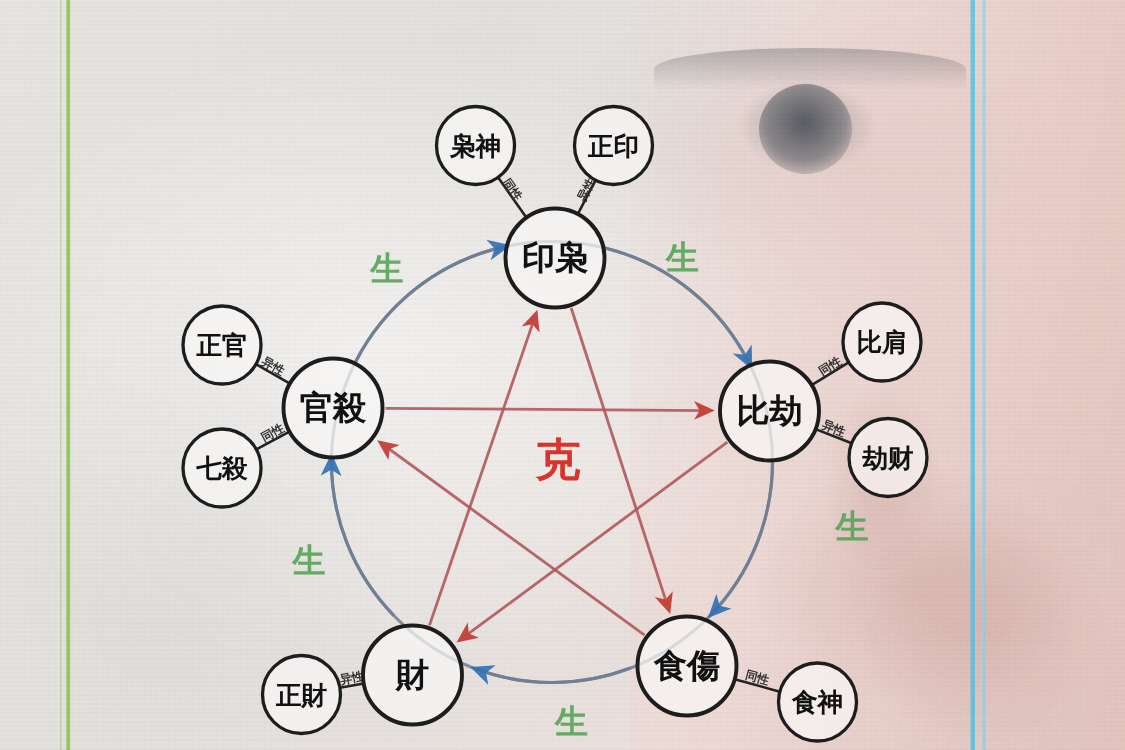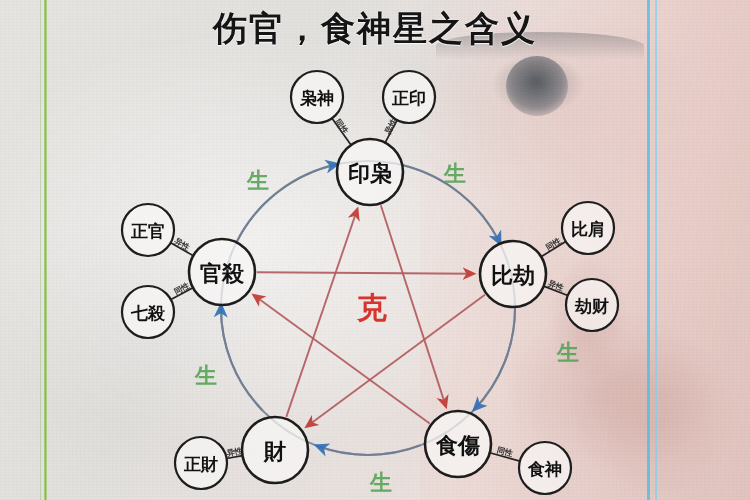--- a/index.html
+++ b/index.html
@@ -93,21 +93,20 @@
     <div class="faceblur" style="left:150px;top:330px;width:170px;height:170px;border-radius:50%;
                 background:radial-gradient(circle, rgba(214,170,164,.48), rgba(0,0,0,0) 70%);"></div>
     <div class="vline" style="left:227px;"></div>
     <div class="vline b" style="left:235px;"></div>
   </div>
 
   <div id="greenrule2"></div>
   <div id="greenrule"></div>
   <div id="grain"></div>
 
-  <div id="title">伤官，食神星之含义</div>
 
   <svg id="diagram" viewBox="0 0 750 500">
     <defs>
       <marker id="arrow-blue" viewBox="0 0 12 12" refX="9" refY="6" markerWidth="8" markerHeight="8" orient="auto-start-reverse">
         <path d="M0 1 L11 6 L0 11 L3 6 Z" fill="#2f6fb5"></path>
       </marker>
       <marker id="arrow-red" viewBox="0 0 12 12" refX="9" refY="6" markerWidth="8" markerHeight="8" orient="auto-start-reverse">
         <path d="M0 1 L11 6 L0 11 L3 6 Z" fill="#c0372f"></path>
       </marker>
     </defs>

